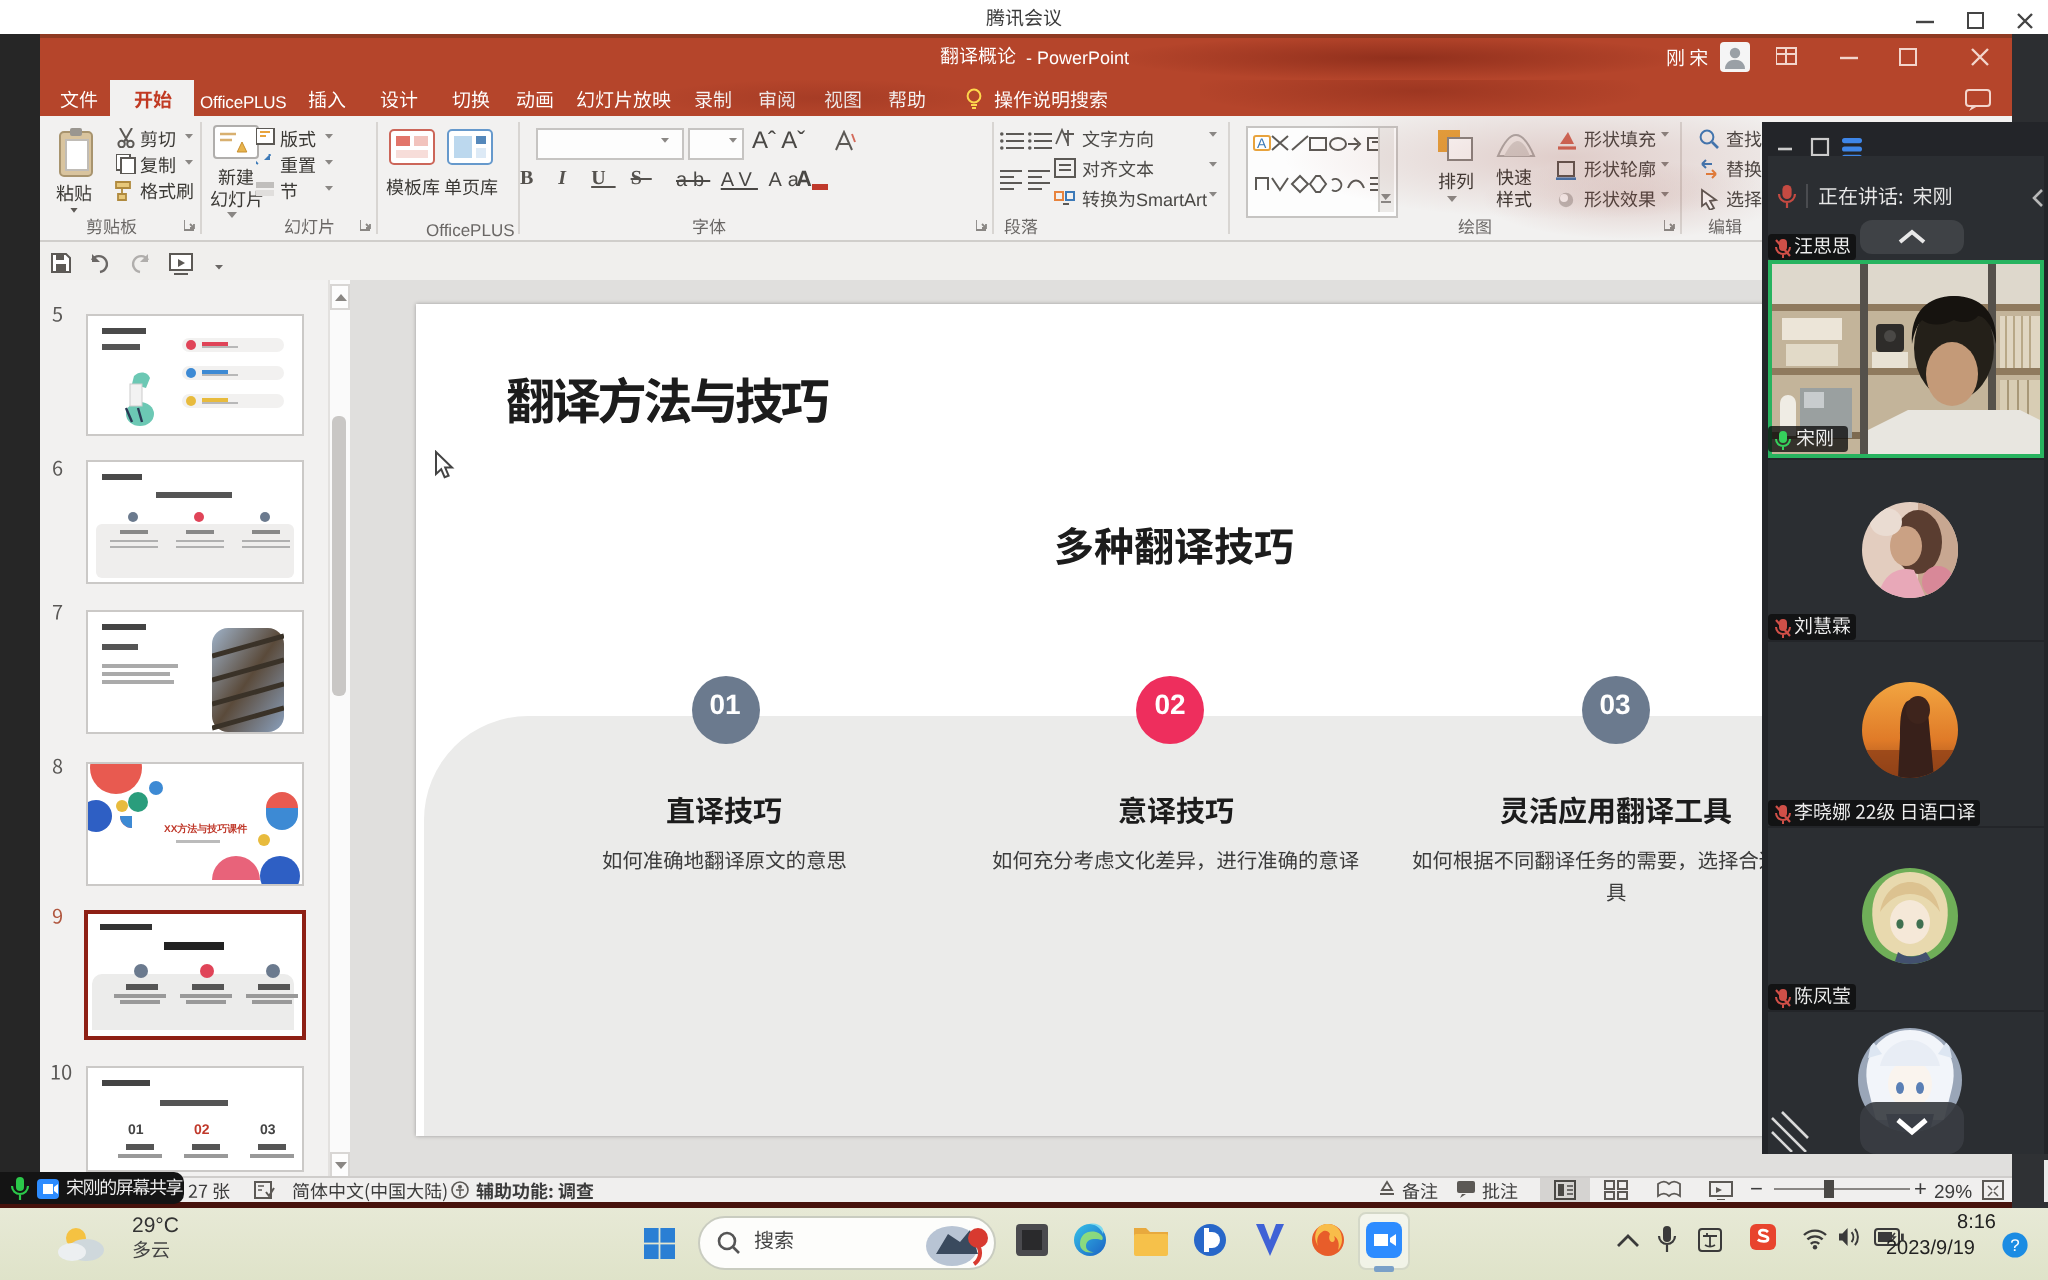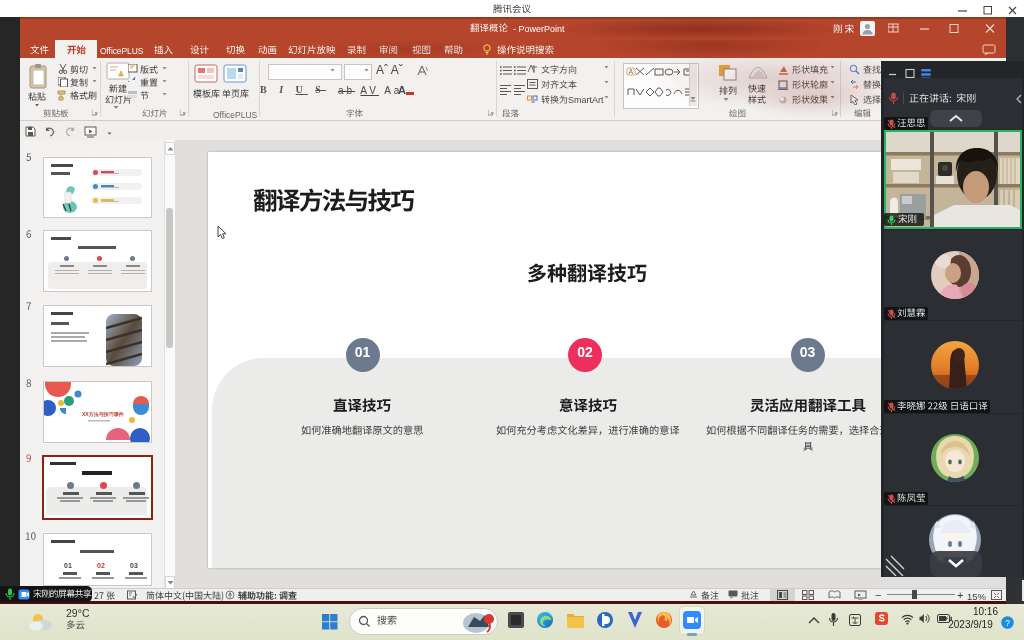--- a/index.html
+++ b/index.html
@@ -1144,21 +1144,21 @@
   </svg>
 <svg style="position:absolute;left:854px;top:590px" width="13" height="10">
     <rect x="1" y="1" width="11" height="7" stroke="#5c5955" fill="none"></rect>
     <path d="M4 3.5l3 1.5-3 1.5z" fill="#5c5955"></path>
     <path d="M4.5 10h4" stroke="#5c5955"></path>
   </svg>
 <div style="position:absolute;left:875px;top:589px;font:11px 'Liberation Sans',sans-serif;color:#3c3c3c">−</div>
 <div style="position:absolute;left:887px;top:593.5px;width:68px;height:1.5px;background:#8a8784;"></div>
 <div style="position:absolute;left:912px;top:589.5px;width:5px;height:9px;background:#4a4845;"></div>
 <div style="position:absolute;left:957px;top:589px;font:11px 'Liberation Sans',sans-serif;color:#3c3c3c">+</div>
-<div style="position:absolute;left:967px;top:590.5px;font:9.5px 'Liberation Sans',sans-serif;color:#3c3c3c">15%</div>
+<div style="position:absolute;left:967px;top:590.5px;font:9.5px 'Liberation Sans',sans-serif;color:#3c3c3c">29%</div>
 <svg style="position:absolute;left:991px;top:590px" width="11" height="10">
     <rect x="0.5" y="0.5" width="10" height="9" stroke="#5c5955" fill="none"></rect>
     <path d="M3 3l2 2m3 3L6 6M8 3L6 5M3 8l2-2" stroke="#5c5955" stroke-width="0.8"></path>
   </svg>
 <div style="position:absolute;left:0px;top:601px;width:1006px;height:3.5px;background:#47120c;"></div>
 <div style="position:absolute;left:1006px;top:577px;width:18px;height:27px;background:#2f3134;"></div>
 <div style="position:absolute;left:881px;top:61px;width:143px;height:516px;background:#232529;"></div>
 <svg style="position:absolute;left:888px;top:68px" width="48" height="13">
     <path d="M1 6.5h7" stroke="#ccc" stroke-width="1.3"></path>
     <rect x="18" y="1.5" width="8" height="8" stroke="#ccc" fill="none" stroke-width="1.1"></rect>
@@ -1465,22 +1465,22 @@
 <svg style="position:absolute;left:919px;top:613px" width="12" height="11">
     <path d="M0.5 3.8h1.7L4.8 1v9L2.2 7.2H0.5z" fill="#3a3a3a"></path>
     <path d="M6.8 3a4 4 0 010 5M8.5 1.4a6.5 6.5 0 010 8.2" stroke="#3a3a3a" fill="none" stroke-width="1"></path>
   </svg>
 <svg style="position:absolute;left:937px;top:614px" width="15" height="10">
     <rect x="0.5" y="0.5" width="12" height="8" rx="1.5" stroke="#3a3a3a" fill="none"></rect>
     <rect x="13.5" y="2.8" width="1.4" height="3.4" fill="#3a3a3a"></rect>
     <rect x="2" y="2" width="7" height="5" fill="#3a3a3a"></rect>
     <path d="M10.5 2.5l-1.7 2h1.7l-1.7 2" stroke="#3a3a3a" fill="none" stroke-width="0.8"></path>
   </svg>
-<div style="position:absolute;left:958px;top:605.5px;width:40px;text-align:right;font:10px 'Liberation Sans',sans-serif;color:#222">10:16</div>
-<div style="position:absolute;left:943px;top:618.5px;width:55px;text-align:center;font:10px 'Liberation Sans',sans-serif;color:#222">2023/9/19</div>
+<div style="position:absolute;left:958px;top:605.5px;width:40px;text-align:right;font:10px 'Liberation Sans',sans-serif;color:#222">8:16</div>
+<div style="position:absolute;left:943px;top:618.5px;width:55px;text-align:left;font:10px 'Liberation Sans',sans-serif;color:#222">2023/9/19</div>
 <svg style="position:absolute;left:1001px;top:616px" width="14" height="14">
     <circle cx="6.5" cy="6.5" r="6.3" fill="#1b8ce3"></circle>
     <text x="6.5" y="9.6" font-size="8.5" fill="#fff" text-anchor="middle" font-family="Liberation Sans">?</text>
   </svg>
 <div style="position:absolute;left:0;top:586px;width:92px;height:16px;background:#141414;border-radius:0 5px 5px 0;z-index:20"></div>
 <svg style="position:absolute;left:5px;top:588px;z-index:21" width="10" height="13">
     <rect x="3" y="0.5" width="4" height="7" rx="2" fill="#2bc84a"></rect>
     <path d="M1 5a4 4 0 008 0M5 9.5V12" stroke="#2bc84a" fill="none" stroke-width="1.1"></path>
   </svg>
 <svg style="position:absolute;left:18px;top:589px;z-index:21" width="12" height="11">

